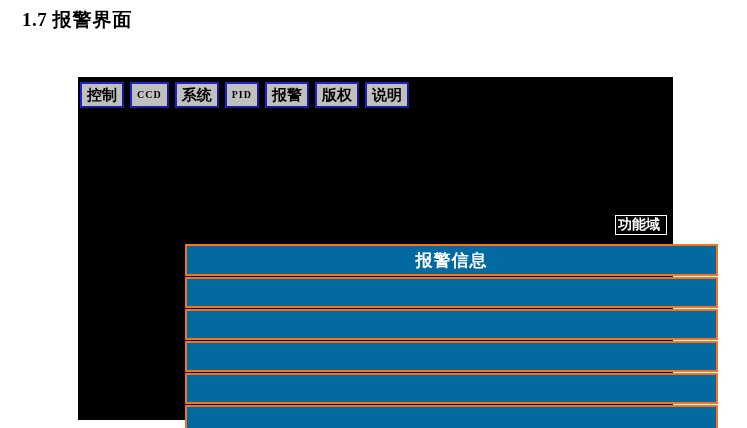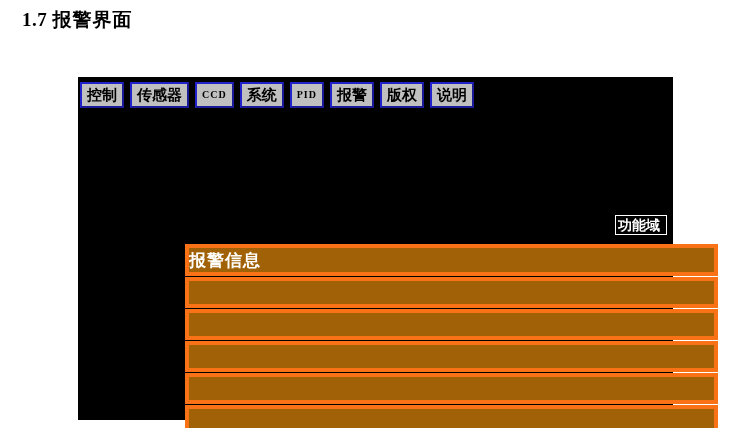--- a/index.html
+++ b/index.html
@@ -87,46 +87,46 @@
 
   
   #function-domain-label {
     position: absolute;
     left: 537px;
     top: 138px;
     box-sizing: border-box;
     border: 1px solid #ffffff;
     background: #000000;
     color: #ffffff;
-    font-family: Liberation Sans, sans-serif;
+    font-family: Liberation Serif, serif;
     font-size: 14px;
     font-weight: bold;
     line-height: 16px;
     padding: 1px 6px 1px 2px;
     white-space: nowrap;
     letter-spacing: 0px;
   }
 
   
   #alarm-table {
     position: absolute;
     left: 107px;
     top: 167px;
     width: 533px;
     box-sizing: border-box;
   }
   .table-row {
     box-sizing: border-box;
-    border: 4px solid #f97316;
-    background: #a16207;
+    border: 2px solid #f97316;
+    background: #0369a1;
     height: 31px;
     margin-bottom: 1px;
     display: flex;
     align-items: center;
-    justify-content: flex-start;
+    justify-content: center;
     overflow: hidden;
   }
   .table-row:last-child {
     margin-bottom: 0;
   }
   #table-header-row {
     height: 32px;
   }
   #table-header-row .cell-text {
     color: #ffffff;
@@ -147,21 +147,20 @@
 
 <div id="doc-heading">
   <span class="num">1.7</span>
   <span class="cjk">报警界面</span>
 </div>
 
 <div id="app-panel">
 
   <div id="menu-bar">
     <div class="menu-button cjk">控制</div>
-    <div class="menu-button cjk">传感器</div>
     <div class="menu-button latin">CCD</div>
     <div class="menu-button cjk">系统</div>
     <div class="menu-button latin">PID</div>
     <div class="menu-button cjk">报警</div>
     <div class="menu-button cjk">版权</div>
     <div class="menu-button cjk">说明</div>
   </div>
 
   <div id="function-domain-label">功能域</div>
 

